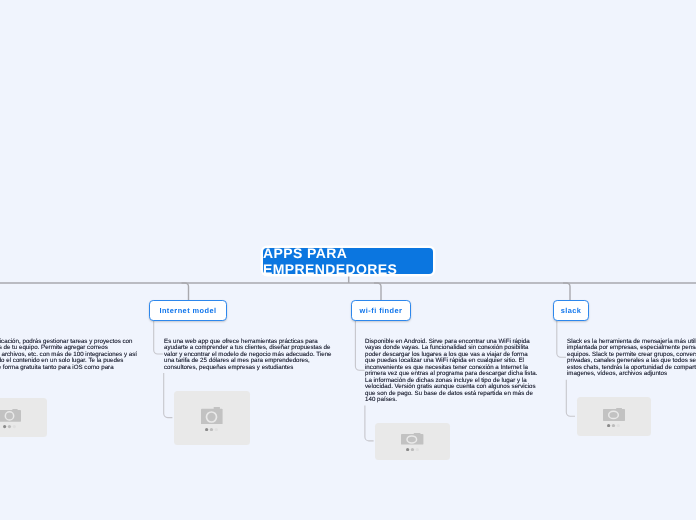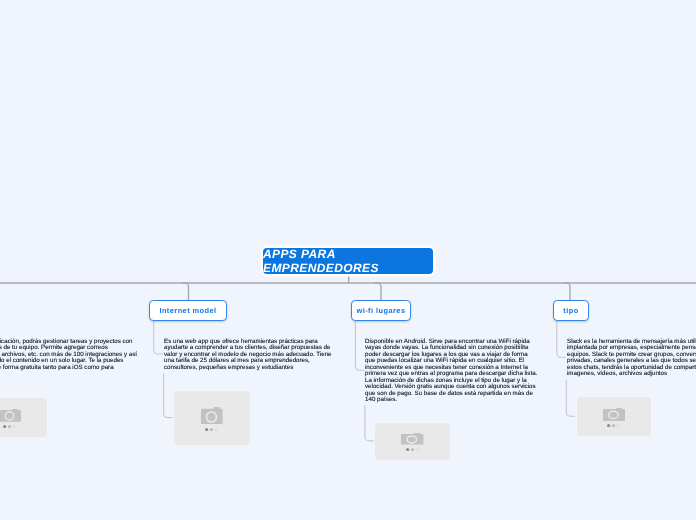--- a/index.html
+++ b/index.html
@@ -12,23 +12,22 @@
     text-rendering:geometricPrecision;
   }
   .canvas{position:absolute;left:0;top:0;width:696px;height:520px;overflow:hidden;}
   svg.links{position:absolute;left:0;top:0;width:696px;height:520px;pointer-events:none;}
   .node{position:absolute;box-sizing:border-box;}
 
   .root-node{
     left:263px;top:247.5px;width:170px;height:25.5px;
     background:#0b76e0;border-radius:4px;
     display:flex;align-items:center;justify-content:center;
-    color:#ffffff;font-weight:bold;font-size:12px;letter-spacing:0.4px;will-change:transform;
+    color:#ffffff;font-weight:bold;font-size:14px;letter-spacing:0.4px;will-change:transform;
     box-shadow:0 0 0 2.4px #ffffff, 0 1px 2px rgba(0,0,0,.22);
-    font-style:italic;
   }
   .sub-node{
     background:#ffffff;border:1.7px solid #2d87ec;border-radius:4.2px;
     display:flex;align-items:center;justify-content:center;
     color:#1176ec;font-weight:bold;font-size:7.4px;
     height:20.8px;letter-spacing:0.45px;will-change:transform;
     box-shadow:0 1px 2px rgba(0,0,0,.18);
   }
   .desc{position:absolute;font-size:6.2px;line-height:6.45px;color:#363a4a;
         text-align:left;will-change:transform;
@@ -89,36 +88,36 @@
       <rect x="0" y="1.8" width="21.6" height="15.6" rx="0.8" fill="#c2c2c2"></rect>
       <circle cx="10.5" cy="10" r="5" fill="none" stroke="#e9e9e9" stroke-width="1.7"></circle>
     </svg>
     <svg class="dots" width="13.3" height="3.2" viewBox="0 0 13.3 3.2">
       <circle cx="1.6" cy="1.6" r="1.6" fill="#8b8b8b"></circle>
       <circle cx="6.45" cy="1.6" r="1.6" fill="#bdbdbd"></circle>
       <circle cx="11.3" cy="1.6" r="1.6" fill="#e0e0e0"></circle>
     </svg>
   </div>
 
-  <div class="node sub-node" style="left:351px;top:300.2px;width:60px;">wi-fi lugares</div>
+  <div class="node sub-node" style="left:351px;top:300.2px;width:60px;">wi-fi finder</div>
   <div class="desc" style="left:365.3px;top:338.8px;width:174px;">Disponible en Android. Sirve para encontrar una WiFi rápida vayas donde vayas. La funcionalidad sin conexión posibilita poder descargar los lugares a los que vas a viajar de forma que puedas localizar una WiFi rápida en cualquier sitio. El inconveniente es que necesitas tener conexión a Internet la primera vez que entras al programa para descargar dicha lista. La información de dichas zonas incluye el tipo de lugar y la velocidad. Versión gratis aunque cuenta con algunos servicios que son de pago. Su base de datos está repartida en más de 140 países.</div>
   <div class="imgph" style="left:375px;top:422.5px;width:75px;height:37px;">
     <svg class="cam" width="22.4" height="11.6" viewBox="0 0 22.4 11.6">
       <path fill="#c2c2c2" d="M12.8 0h6.6v1.5h-6.6z"></path>
       <rect x="0" y="1.1" width="22.4" height="10.5" rx="0.7" fill="#c2c2c2"></rect>
       <ellipse cx="10.8" cy="6.4" rx="4.8" ry="3.5" fill="none" stroke="#e9e9e9" stroke-width="1.5"></ellipse>
     </svg>
     <svg class="dots" width="13.3" height="3.2" viewBox="0 0 13.3 3.2">
       <circle cx="1.6" cy="1.6" r="1.6" fill="#8b8b8b"></circle>
       <circle cx="6.45" cy="1.6" r="1.6" fill="#bdbdbd"></circle>
       <circle cx="11.3" cy="1.6" r="1.6" fill="#e0e0e0"></circle>
     </svg>
   </div>
 
-  <div class="node sub-node" style="left:552.5px;top:300.2px;width:36px;">tipo</div>
+  <div class="node sub-node" style="left:552.5px;top:300.2px;width:36px;">slack</div>
   <div class="desc" style="left:567.2px;top:338.8px;width:160px;">Slack es la herramienta de mensajería más utilizada e implantada por empresas, especialmente pensada para equipos. Slack te permite crear grupos, conversaciones privadas, canales generales a las que todos se unen y en estos chats, tendrás la oportunidad de compartir imagenes, vídeos, archivos adjuntos</div>
   <div class="imgph" style="left:577px;top:396.5px;width:74px;height:39.5px;">
     <svg class="cam" width="22.1" height="12.9" viewBox="0 0 22.1 12.9">
       <path fill="#c2c2c2" d="M13.2 0h5.7v1.6h-5.7z"></path>
       <rect x="0" y="1.1" width="22.1" height="11.8" rx="0.7" fill="#c2c2c2"></rect>
       <ellipse cx="10.5" cy="6.9" rx="4.85" ry="3.7" fill="none" stroke="#e9e9e9" stroke-width="1.5"></ellipse>
     </svg>
     <svg class="dots" width="13.3" height="3.2" viewBox="0 0 13.3 3.2">
       <circle cx="1.6" cy="1.6" r="1.6" fill="#8b8b8b"></circle>
       <circle cx="6.45" cy="1.6" r="1.6" fill="#bdbdbd"></circle>

